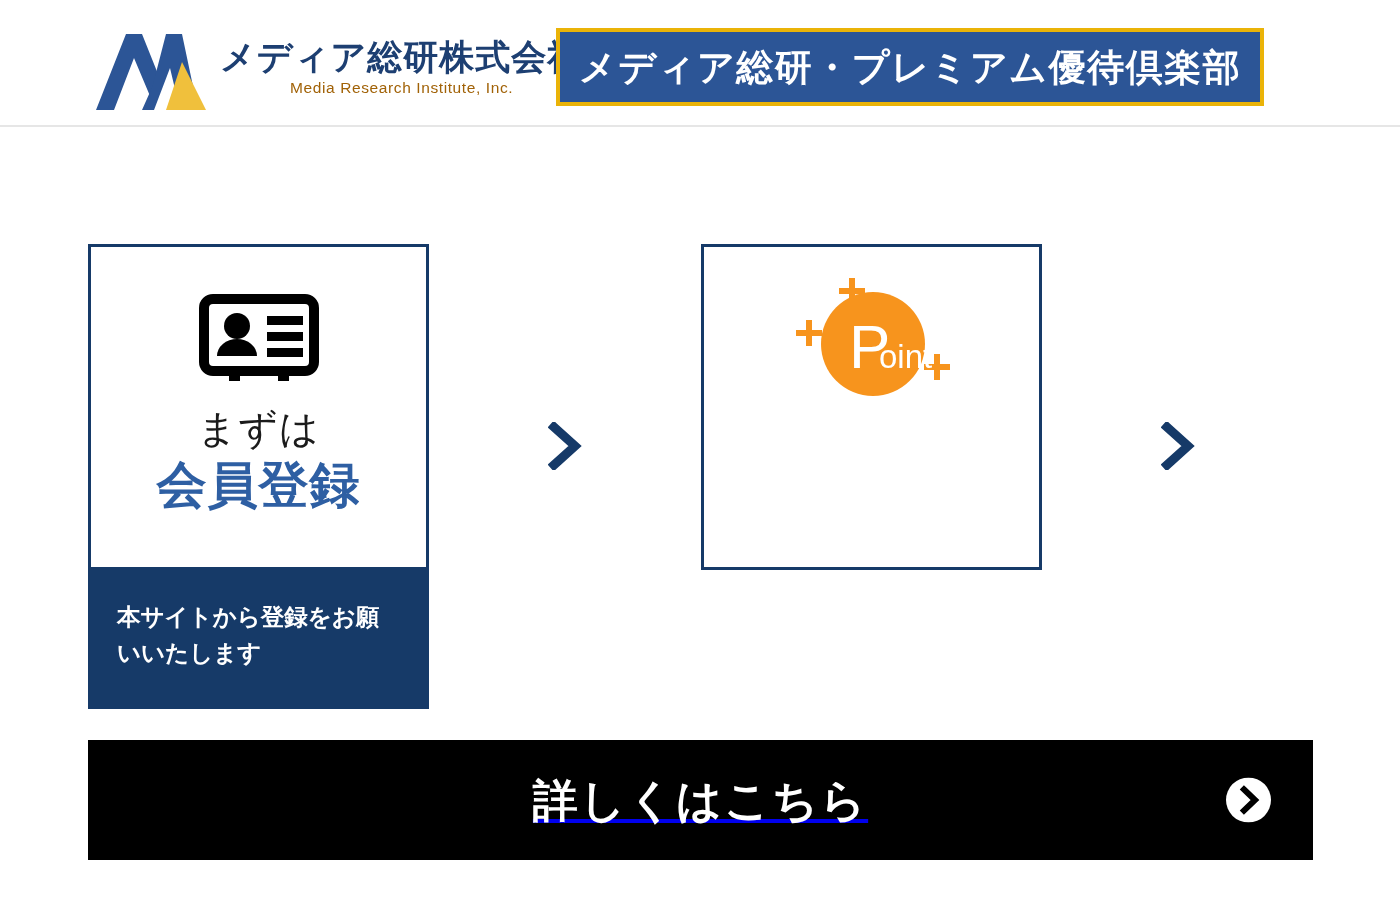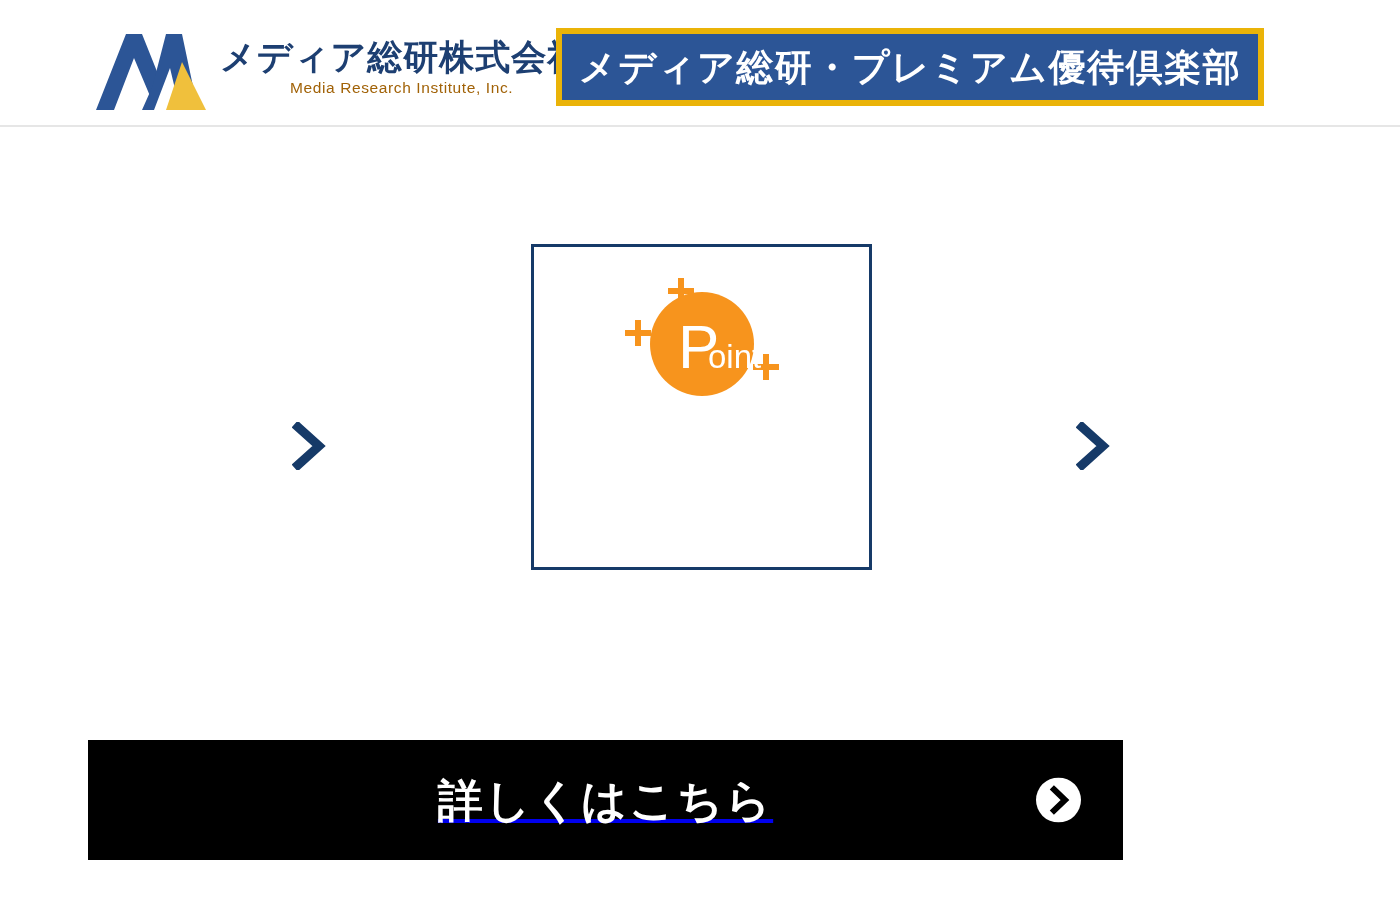--- a/index.html
+++ b/index.html
@@ -61,21 +61,21 @@
     white-space: nowrap;
   }
 
   .club-banner {
     position: absolute;
     left: 556px;
     top: 28px;
     width: 708px;
     height: 78px;
     background: #2c5596;
-    border: 6px solid #eab308;
+    border: 4px solid #eab308;
     box-sizing: border-box;
     display: flex;
     align-items: center;
     justify-content: center;
   }
   .club-banner-text {
     color: #ffffff;
     font-size: 37px;
     font-weight: 700;
     letter-spacing: 1.5px;
@@ -152,21 +152,21 @@
     justify-content: center;
     padding-top: 178px;
   }
   .step-arrow svg { display: block; }
 
   
   .cta-bar {
     position: absolute;
     left: 88px;
     top: 740px;
-    width: 1035px;
+    width: 1225px;
     height: 120px;
     background: #000000;
     display: flex;
     align-items: center;
     justify-content: center;
     cursor: pointer;
   }
   .cta-label {
     color: #ffffff;
     font-size: 45px;
@@ -206,20 +206,41 @@
   </div>
 
   <div class="club-banner">
     <span class="club-banner-text">メディア総研・プレミアム優待倶楽部</span>
   </div>
 
 </header>
 
 <section class="steps">
 
+  <div class="step-card">
+    <div class="step-body">
+      <div class="step-icon">
+        <svg width="120" height="92" viewBox="0 0 120 92" xmlns="http://www.w3.org/2000/svg" aria-hidden="true">
+          <rect x="5" y="5" width="110" height="72" rx="9" ry="9" fill="none" stroke="#000" stroke-width="10"></rect>
+          <circle cx="38" cy="32" r="13" fill="#000"></circle>
+          <path d="M18 62 a20 17 0 0 1 40 0 z" fill="#000"></path>
+          <rect x="68" y="22" width="36" height="9" fill="#000"></rect>
+          <rect x="68" y="38" width="36" height="9" fill="#000"></rect>
+          <rect x="68" y="54" width="36" height="9" fill="#000"></rect>
+          <rect x="30" y="77" width="11" height="10" fill="#000"></rect>
+          <rect x="79" y="77" width="11" height="10" fill="#000"></rect>
+        </svg>
+      </div>
+      <div class="step-title">
+        <span class="step-title-top">まずは</span>
+        <span class="step-title-main">会員登録</span>
+      </div>
+    </div>
+    <div class="step-footer">本サイトから登録をお願いいたします</div>
+  </div>
 
   <div class="step-arrow">
     <span>
       <svg width="34" height="48" viewBox="0 0 34 48" xmlns="http://www.w3.org/2000/svg" aria-hidden="true">
         <polyline points="6,5 27,24 6,43" fill="none" stroke="#163a68" stroke-width="9" stroke-linecap="square" stroke-linejoin="miter"></polyline>
       </svg>
     </span>
   </div>
 
   <div class="step-card">

